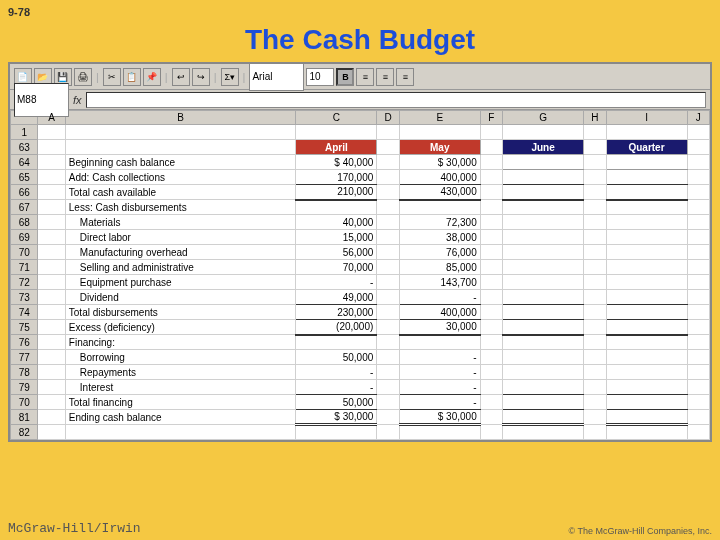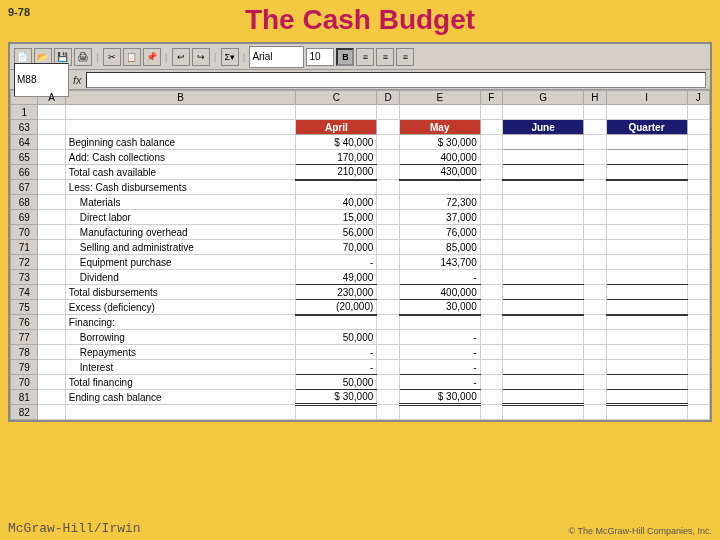--- a/index.html
+++ b/index.html
@@ -17,22 +17,22 @@
       top: 6px;
       left: 8px;
       font-size: 11px;
       color: #333;
       font-weight: bold;
     }
     .title {
       text-align: center;
       font-size: 28px;
       font-weight: bold;
-      color: #be185d;
-      padding: 4px 0 4px 0;
+      color: #1d4ed8;
+      padding: 24px 0 4px 0;
     }
     .excel-container {
       margin: 2px 8px 0 8px;
       border: 2px solid #888;
       background: white;
     }
     .toolbar {
       background: #d4d0c8;
       border-bottom: 1px solid #999;
       padding: 2px 4px;
@@ -52,21 +52,21 @@
       font-size: 9px;
       cursor: pointer;
     }
     .toolbar-bold {
       font-weight: bold;
       background: #b0b0b0;
       border: 2px inset #888;
     }
     .font-box {
       width: 55px;
-      height: 22px;
+      height: 28px;
       border: 1px solid #888;
       padding: 0 2px;
       font-size: 10px;
     }
     .font-size-box {
       width: 28px;
       height: 18px;
       border: 1px solid #888;
       padding: 0 2px;
       font-size: 10px;
@@ -319,21 +319,21 @@
         <td class="cell"></td>
         <td class="cell"></td>
       </tr>
 
       <tr>
         <td class="row-header">69</td>
         <td class="cell"></td>
         <td class="cell indent1">Direct labor</td>
         <td class="cell cell-right">15,000</td>
         <td class="cell"></td>
-        <td class="cell cell-right">37,000</td>
+        <td class="cell cell-right">38,000</td>
         <td class="cell"></td>
         <td class="cell"></td>
         <td class="cell"></td>
         <td class="cell"></td>
         <td class="cell"></td>
       </tr>
 
       <tr>
         <td class="row-header">70</td>
         <td class="cell"></td>

